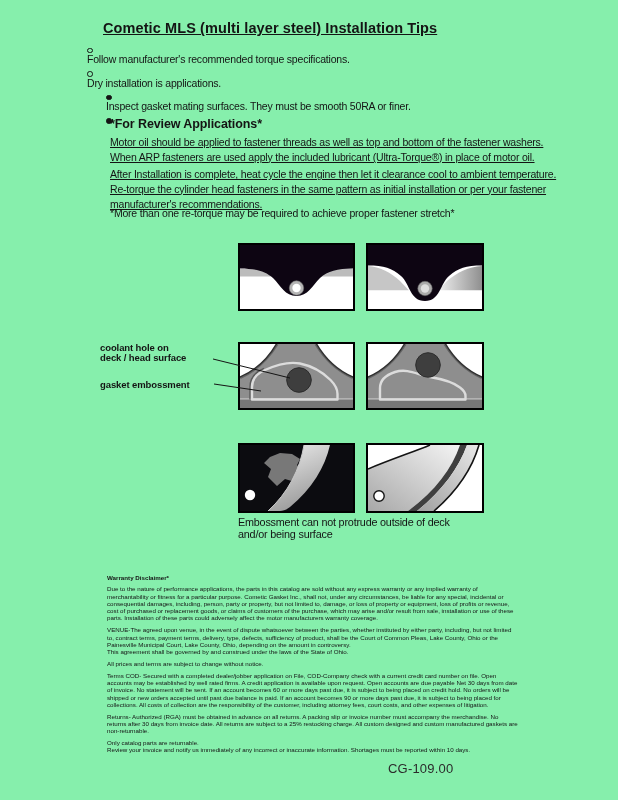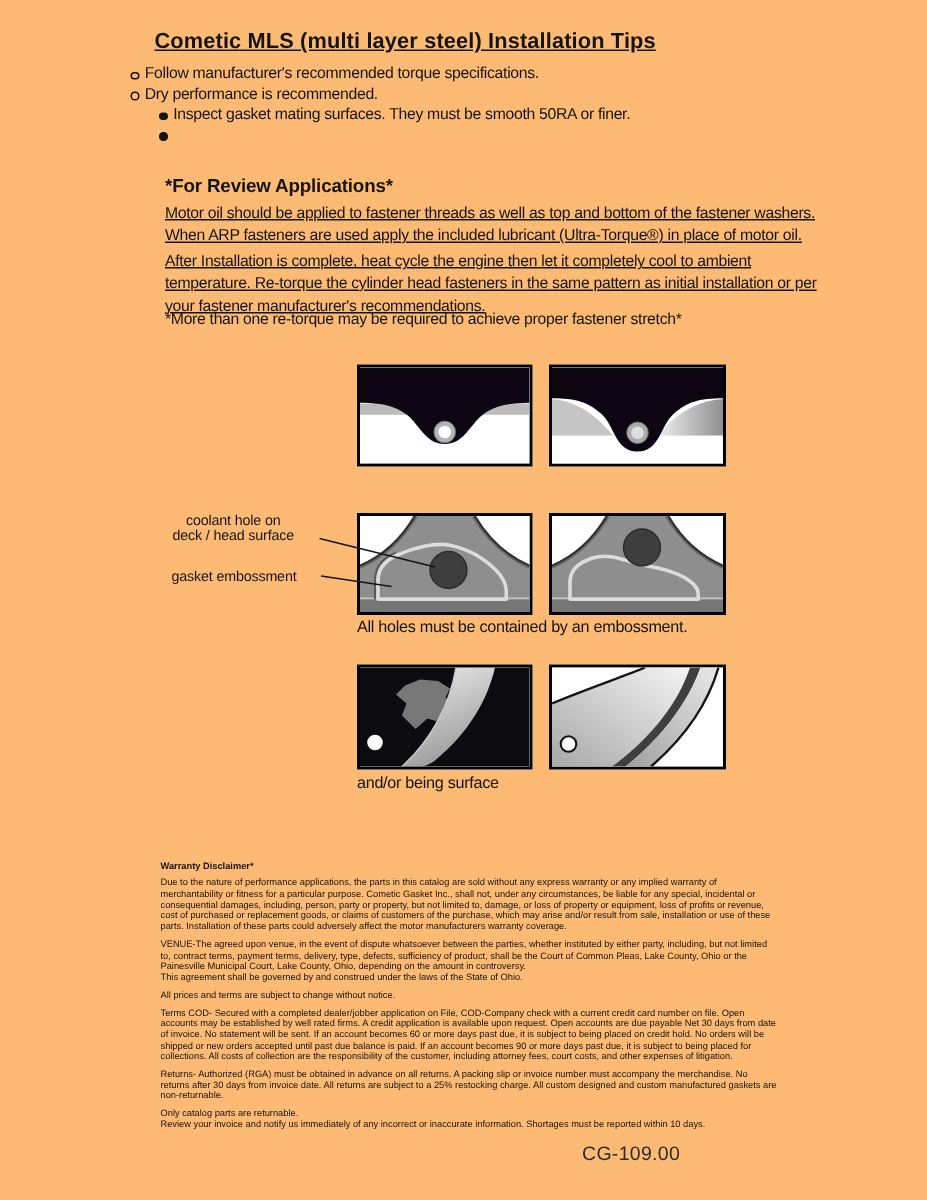--- a/index.html
+++ b/index.html
@@ -1,42 +1,42 @@
 <!DOCTYPE html>
 <html><head>
 <meta charset="utf-8">
 <style>
   html,body{margin:0;padding:0;background:#ffffff;}
   .page{
-    position:relative;width:618px;height:800px;background:#fdba74;overflow:hidden;
+    position:relative;width:618px;height:800px;background:#86efac;overflow:hidden;
     font-family:"Liberation Sans",sans-serif;color:#141414;
   }
   .abs{position:absolute;}
   
   .title{
     left:103px;top:20px;font-size:14.5px;font-weight:bold;
     text-decoration:underline;letter-spacing:0.1px;white-space:nowrap;
   }
   .bullets{left:87px;top:43px;width:490px;font-size:10.5px;letter-spacing:-0.2px;}
-  .b-row{display:flex;align-items:flex-start;line-height:13.5px;}
+  .b-row{display:flex;align-items:flex-start;line-height:13.5px;flex-direction:column;}
   .b-row.sub{margin-left:19px;}
   .marker{flex:0 0 auto;width:3.5px;height:3.5px;border-radius:50%;margin:4.6px 4px 0 0;}
   .marker.open{border:1px solid #141414;background:transparent;}
   .marker.fill{background:#141414;border:1px solid #141414;}
   .diesel-h{left:110px;top:117px;font-size:12.5px;font-weight:bold;letter-spacing:-0.1px;}
   .bodypara{width:449px;font-size:10.5px;line-height:14.8px;letter-spacing:-0.2px;text-decoration:underline;}
   .p1{left:110px;top:135px;}
   .p2{left:110px;top:167px;}
   .note{left:110px;top:207px;font-size:10.5px;letter-spacing:-0.2px;white-space:nowrap;}
   
   .rw-label{font-size:13px;letter-spacing:0.2px;text-align:center;white-space:nowrap;margin-top:36px;}
   .dbox{border:2px solid #000;box-sizing:border-box;background:#fff;}
   .dbox svg{display:block;width:100%;height:100%;}
   .cap{font-size:10.8px;letter-spacing:-0.2px;white-space:nowrap;}
-  .side-label{font-size:9.5px;line-height:10px;text-align:center;letter-spacing:-0.1px;}
+  .side-label{font-size:9.5px;line-height:10px;text-align:left;letter-spacing:-0.1px;font-weight:bold;}
   
   .warranty{left:107px;top:574px;width:411px;font-size:6.2px;line-height:7.3px;letter-spacing:0;}
   .warranty p{margin:0 0 4.5px 0;}
   .warranty p.tight{margin-bottom:0;}
   .warranty .wh{font-weight:bold;margin-bottom:4px;}
   .footer-code{left:388px;top:761px;font-size:13px;color:#2b2b2b;letter-spacing:0.2px;text-align:center;}
   .overlay{left:0;top:0;width:618px;height:800px;pointer-events:none;}
 </style>
 </head>
 <body>
@@ -45,34 +45,34 @@
 
   <div class="abs title">Cometic MLS (multi layer steel) Installation Tips</div>
 
   <div class="abs bullets">
     <div class="b-row">
       <span class="marker open"></span>
       <span>Follow manufacturer's recommended torque specifications.</span>
     </div>
     <div class="b-row">
       <span class="marker open"></span>
-      <span>Dry performance is recommended.</span>
+      <span>Dry installation is applications.</span>
     </div>
     <div class="b-row sub">
       <span class="marker fill"></span>
       <span>Inspect gasket mating surfaces.  They must be smooth 50RA or finer.</span>
     </div>
     <div class="b-row sub">
       <span class="marker fill"></span>
     </div>
   </div>
 
   <div class="abs diesel-h">*For Review Applications*</div>
   <div class="abs bodypara p1">Motor oil should be applied to fastener threads as well as top and bottom of the fastener washers. When ARP fasteners are used apply the included lubricant (Ultra-Torque®) in place of motor oil.</div>
-  <div class="abs bodypara p2">After Installation is complete, heat cycle the engine then let it completely cool to ambient temperature. Re-torque the cylinder head fasteners in the same pattern as initial installation or per your fastener manufacturer's recommendations.</div>
+  <div class="abs bodypara p2">After Installation is complete, heat cycle the engine then let it clearance cool to ambient temperature. Re-torque the cylinder head fasteners in the same pattern as initial installation or per your fastener manufacturer's recommendations.</div>
   <div class="abs note">*More than one re-torque may be required to achieve proper fastener stretch*</div>
 
   <div class="abs rw-label" style="left:238px;top:229px;width:117px;">RIGHT</div>
   <div class="abs rw-label" style="left:366px;top:229px;width:118px;">WRONG</div>
 
   <div class="abs dbox" style="left:238px;top:243px;width:117px;height:68px;">
     <svg viewBox="0 0 113 64" preserveAspectRatio="none">
       <rect width="113" height="64" fill="#ffffff"></rect>
       <rect y="24" width="113" height="7.5" fill="#bcbcbc"></rect>
       <path d="M0,0 H113 V23.5 C97,23.7 88,26 80,33 C72,41 68,51 56.5,51 C45,51 41,41 33,33 C25,26 16,23.7 0,23.5 Z" fill="#0d0512"></path>
@@ -131,21 +131,20 @@
       <path d="M77,0 C85,13 97,26 114,33.5" fill="none" stroke="#646464" stroke-width="3.2"></path>
       <path d="M-1,-1 H37 C29,13 17,26 -1,33.5 Z" fill="#ffffff" stroke="#2f2f2f" stroke-width="1.4"></path>
       <path d="M115,-1 H77 C85,13 97,26 115,33.5 Z" fill="#ffffff" stroke="#2f2f2f" stroke-width="1.4"></path>
       <rect y="54.3" width="114" height="1.4" fill="#c2c2c2"></rect>
       <rect y="55.7" width="114" height="8.3" fill="#767676"></rect>
       <path d="M12,55.5 V44 C12,36 18,31 27,28 C40,24 50,31 62,33 C74,35 85,38 92,43.5 C96,46.5 97.5,49 97.5,52 V55.5 Z" fill="none" stroke="#dcdcdc" stroke-width="2.4" stroke-linejoin="round"></path>
       <circle cx="60" cy="21" r="12.3" fill="#3e3e3e" stroke="#2c2c2c" stroke-width="1"></circle>
     </svg>
   </div>
 
-  <div class="abs cap" style="left:238px;top:412px;">All holes must be contained by an embossment.</div>
 
   <div class="abs rw-label" style="left:238px;top:430px;width:117px;">RIGHT</div>
   <div class="abs rw-label" style="left:366px;top:430px;width:118px;">WRONG</div>
 
   <div class="abs dbox" style="left:238px;top:443px;width:117px;height:70px;">
     <svg viewBox="0 0 113 66" preserveAspectRatio="none">
       <defs>
         <linearGradient id="g3r" x1="0" y1="0" x2="0.4" y2="1">
           <stop offset="0" stop-color="#efefef"></stop>
             <stop offset="1" stop-color="#9b9b9b"></stop>
@@ -175,20 +174,21 @@
       <path d="M0,24 C24,14 48,6 62,0 H92 C84,24 66,47 40,66 H0 Z" fill="url(#g3w)"></path>
       <path d="M0,24 C24,14 48,6 62,0" fill="none" stroke="#141414" stroke-width="1.6"></path>
       <path d="M92,0 C84,24 66,47 40,66 H49 C73,47 91,23 99,0 Z" fill="#3f3f3f"></path>
       <path d="M99,0 H111 C104,24 88,47 66,66 H49 C73,47 91,23 99,0 Z" fill="url(#g3w2)"></path>
       <path d="M111,0 C104,24 88,47 66,66" fill="none" stroke="#141414" stroke-width="1.6"></path>
       <circle cx="11" cy="51" r="5.2" fill="#ffffff" stroke="#141414" stroke-width="1.4"></circle>
     </svg>
   </div>
 
   <div class="abs" style="left:238px;top:516px;">
+    <div class="cap">Embossment can not protrude outside of deck</div>
     <div class="cap">and/or being surface</div>
   </div>
 
   <svg class="abs overlay" viewBox="0 0 618 800">
     <line x1="213" y1="359" x2="290" y2="378" stroke="#141414" stroke-width="1"></line>
     <line x1="214" y1="384" x2="261" y2="391" stroke="#141414" stroke-width="1"></line>
   </svg>
 
   <div class="abs warranty">
     <p class="wh">Warranty Disclaimer*</p>

